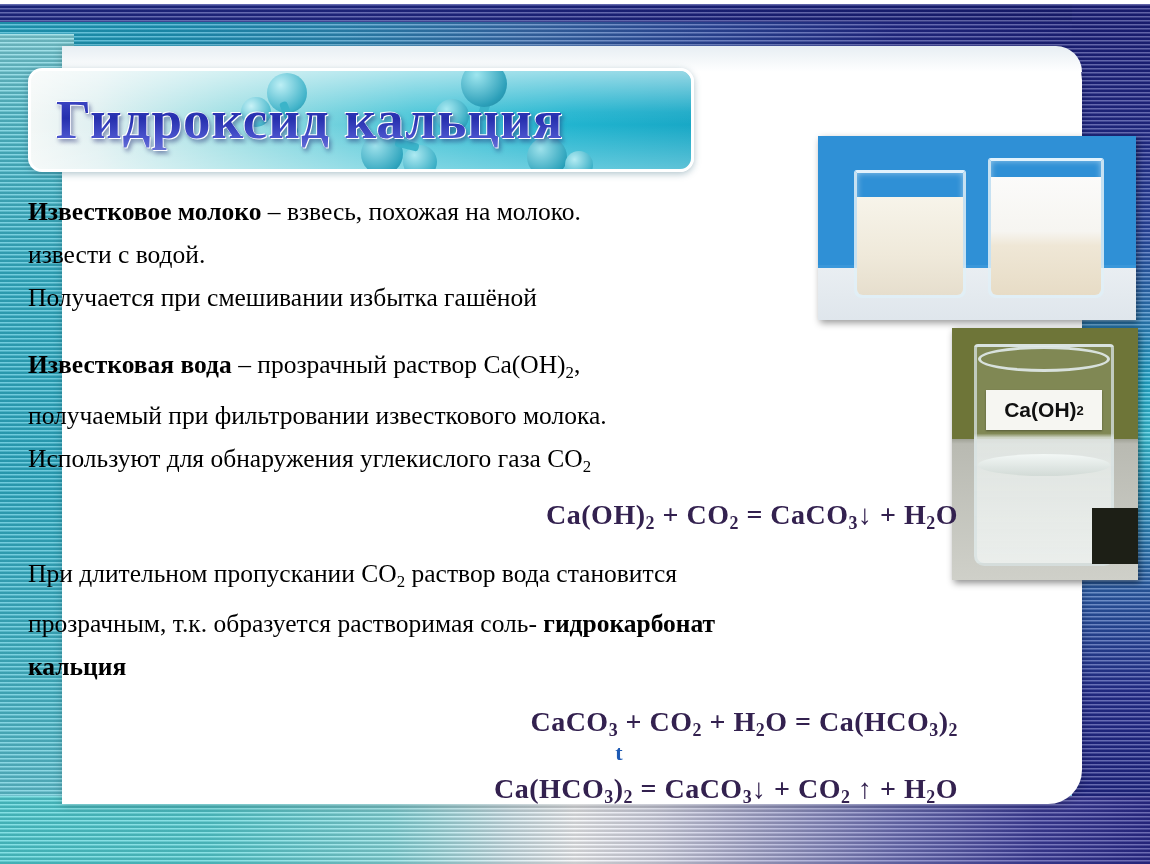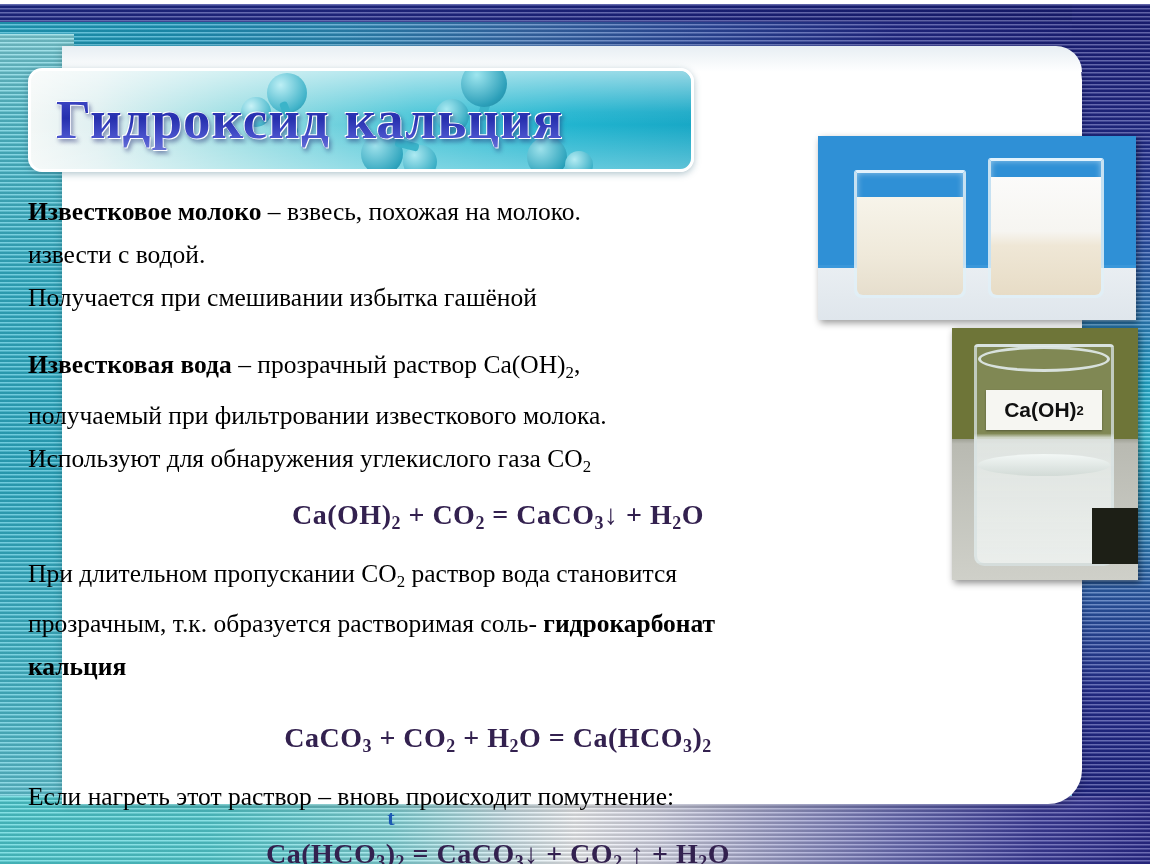--- a/index.html
+++ b/index.html
@@ -137,21 +137,21 @@
   sub{ font-size:0.66em; vertical-align:-0.28em; }
 
   .gap-sm{ height:24px; }
 
   
   .equation{
     font-family:"Liberation Serif", serif;
     font-weight:bold;
     font-size:28px;
     color:#33214f;
-    text-align:center;
+    text-align:right;
     letter-spacing:0.5px;
     margin:6px 0 6px 0;
     padding-left:10px;
   }
   .equation sub{ font-size:0.64em; vertical-align:-0.30em; }
 
   
   .eq-heat{ position:relative; display:inline-block; }
   .heat-t{
     position:absolute; left:50%; top:-25px; transform:translateX(-50%);
@@ -309,27 +309,24 @@
     <div class="para">
       <div>
         <span>При длительном пропускании CO</span><sub>2</sub><span>  раствор вода становится</span>
       </div>
       <div>
         <span>прозрачным, т.к. образуется растворимая соль- </span><span class="b">гидрокарбонат</span>
       </div>
       <div class="b">кальция</div>
     </div>
 
-    <div class="equation" style="margin-top:28px;">
+    <div class="equation" style="margin-top:12px;">
       <span>CaCO<sub>3</sub> + CO<sub>2</sub> + H<sub>2</sub>O = Ca(HCO<sub>3</sub>)<sub>2</sub></span>
     </div>
 
-    <div class="para">
-      <div>Если нагреть этот раствор – вновь происходит помутнение:</div>
-    </div>
 
     <div class="equation" style="margin-top:14px;">
       <span class="eq-heat">
         <span class="heat-t" style="left: 27%;">t</span>
         Ca(HCO<sub>3</sub>)<sub>2</sub> = CaCO<sub>3</sub>↓ + CO<sub>2</sub> ↑ + H<sub>2</sub>O
       </span>
     </div>
 
   </div>
 

